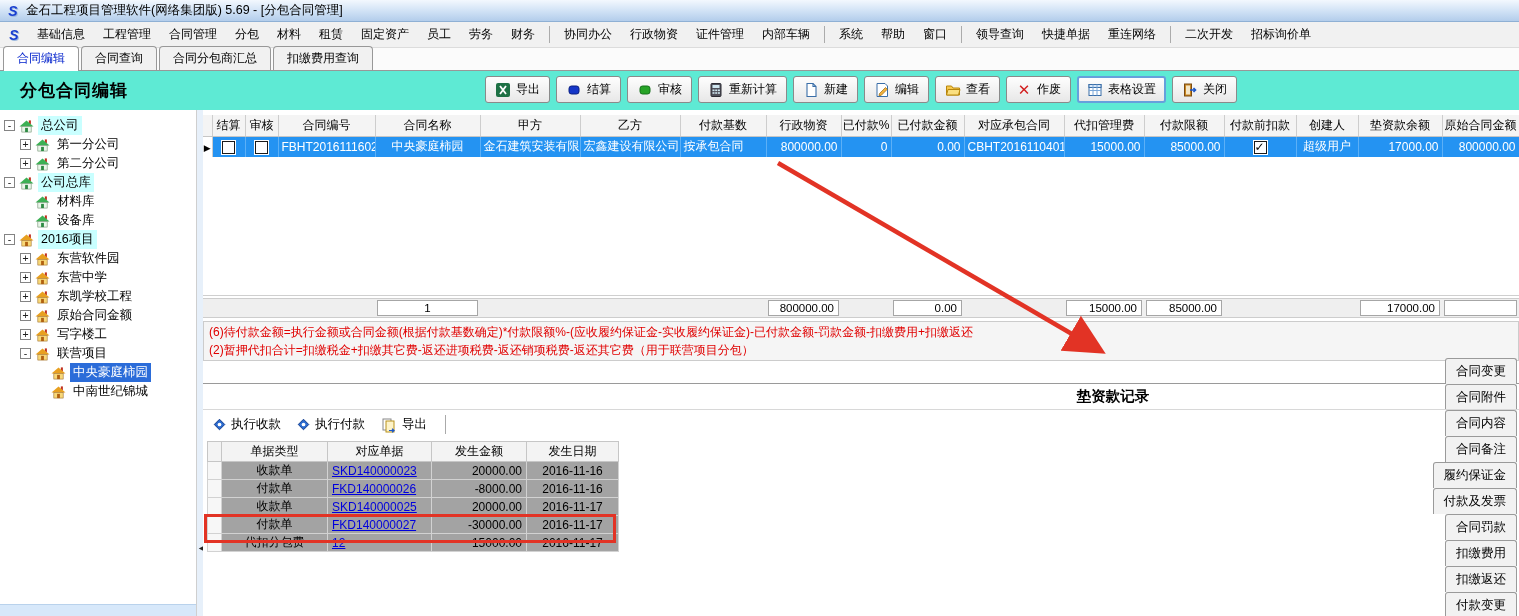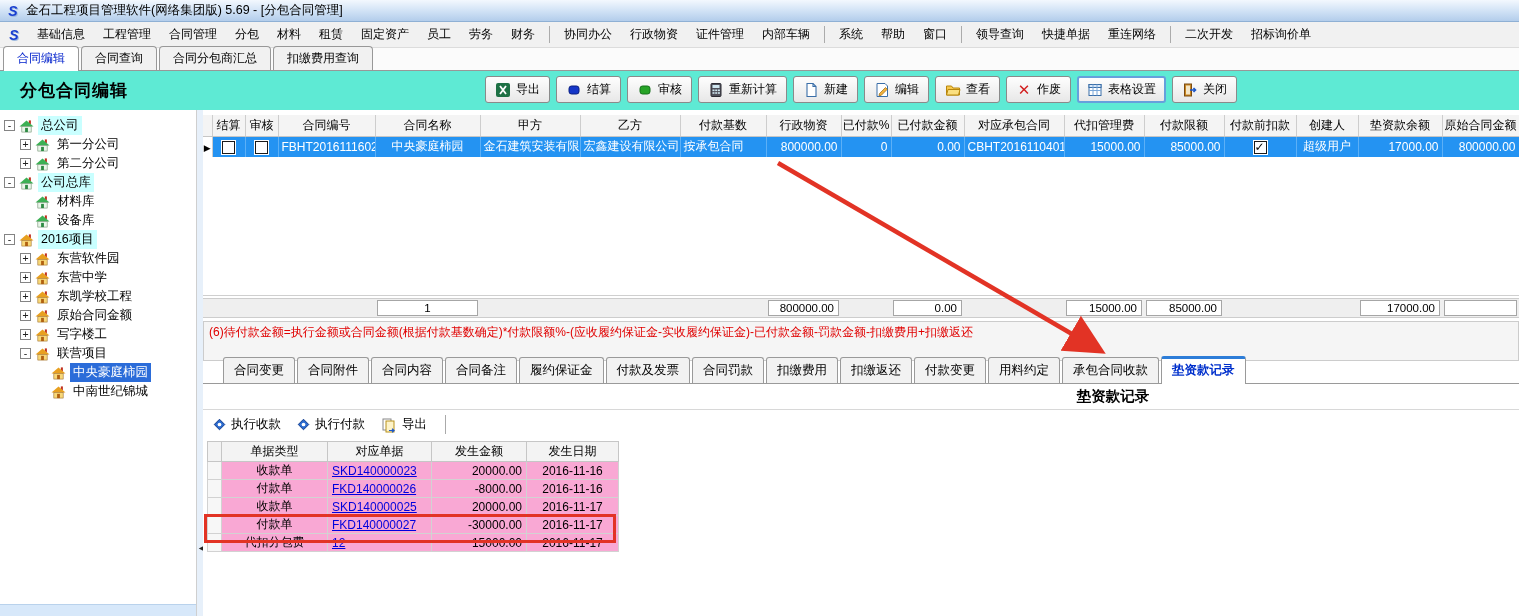--- a/index.html
+++ b/index.html
@@ -86,40 +86,40 @@
   .sumbox { display:block; border:1px solid #a6a6a6; background:#fff; height:16px; line-height:14px;
     font-size:11.5px; padding:0 4px; }
   .sumbox.right { text-align:right; }
   .sumbox.center { text-align:center; }
 
   .notes { position:absolute; left:0; top:211px; width:1316px; height:40px; background:#f5f5f5;
     border:1px solid #cccccc; color:#e00000; line-height:18px; padding:1px 5px; white-space:nowrap; overflow:hidden; }
 
   
   .dtabs { position:absolute; left:0; top:248px; width:1316px; height:26px; border-bottom:1px solid #9a9a9a;
-    display:flex; align-items:flex-end; padding-left:20px; }
+    display:flex; align-items:flex-end; padding-left:4px;flex-direction:column; }
   .dtab { border:1px solid #9a9a9a; border-bottom:none; border-radius:3px 3px 0 0; background:#f2f2f2;
     padding:4px 10px; margin-right:2px; white-space:nowrap; font-size:12.5px; }
   .dtab.active { background:#fff; color:#0030cc; font-weight:bold; border-top:3px solid #2d7dd8;
     padding-top:3px; margin-bottom:-1px; padding-bottom:5px; }
 
   .d-title { position:absolute; left:830px; top:277px; width:160px; text-align:center;
     font-size:14.5px; font-weight:bold; }
 
   .d-toolbar { position:absolute; left:0; top:299px; width:1316px; height:30px; border-top:1px solid #d8d8d8;
     display:flex; align-items:center; gap:16px; padding-left:10px; }
   .dbtn { display:flex; align-items:center; gap:5px; font-size:12.5px; cursor:default; white-space:nowrap; }
   .d-sep { width:1px; height:19px; background:#aaaaaa; margin-left:2px; }
   .diamond { width:13px; height:13px; flex:none; }
 
   
   .dtable-wrap { position:absolute; left:4px; top:331px; }
   table.dgrid { border-collapse:collapse; table-layout:fixed; }
   .dgrid th { height:20px; background:#f3f3f3; border:1px solid #c6c6c6; font-weight:500; text-align:center; }
-  .dgrid td { height:18px; border:1px solid #d2d2d2; background:#f9a8d4; padding:0 4px; overflow:hidden; white-space:nowrap; }
+  .dgrid td { height:18px; border:1px solid #d2d2d2; background:#a3a3a3; padding:0 4px; overflow:hidden; white-space:nowrap; }
   .dgrid td.ind2 { background:#f7f7f7; }
   .doclink { color:#0000dd; text-decoration:underline; cursor:pointer; }
 
   
   .overlay { position:absolute; left:0; top:0; width:1519px; height:616px; pointer-events:none; z-index:50; }
   .hl-box { position:absolute; left:204px; top:514px; width:412px; height:29px;
     border:3px solid #e23325; pointer-events:none; z-index:49; }
 </style>
 </head>
 <body>
@@ -528,20 +528,21 @@
           </td>
       <td>
             <span class="sumbox right"></span>
           </td>
     </tr>
   </tbody>
     </table>
 
   <div class="notes">
     <div>(6)待付款金额=执行金额或合同金额(根据付款基数确定)*付款限额%-(应收履约保证金-实收履约保证金)-已付款金额-罚款金额-扣缴费用+扣缴返还</div>
+    <div>(2)暂押代扣合计=扣缴税金+扣缴其它费-返还进项税费-返还销项税费-返还其它费（用于联营项目分包）</div>
   </div>
 
   <div class="dtabs">
     <span class="dtab">合同变更</span>
     <span class="dtab">合同附件</span>
     <span class="dtab">合同内容</span>
     <span class="dtab">合同备注</span>
     <span class="dtab">履约保证金</span>
     <span class="dtab">付款及发票</span>
     <span class="dtab">合同罚款</span>

